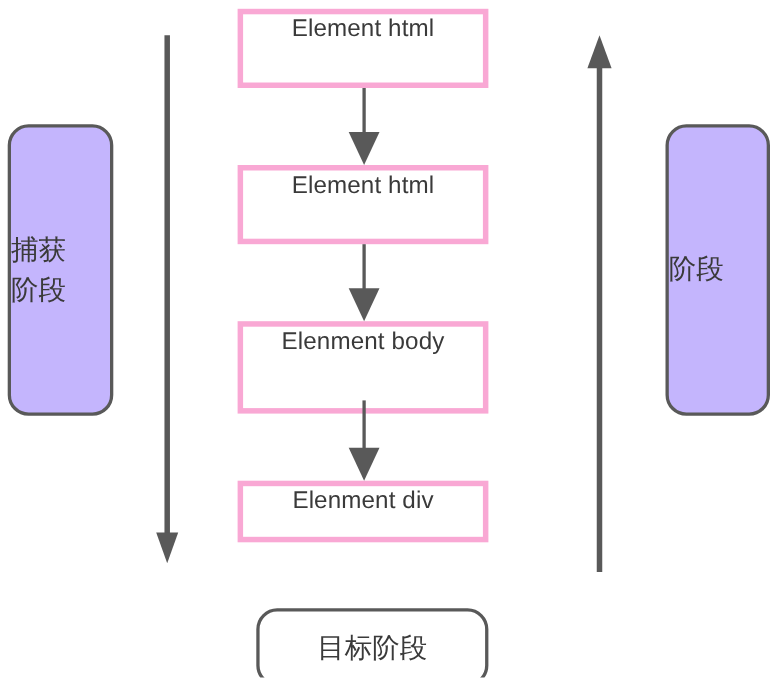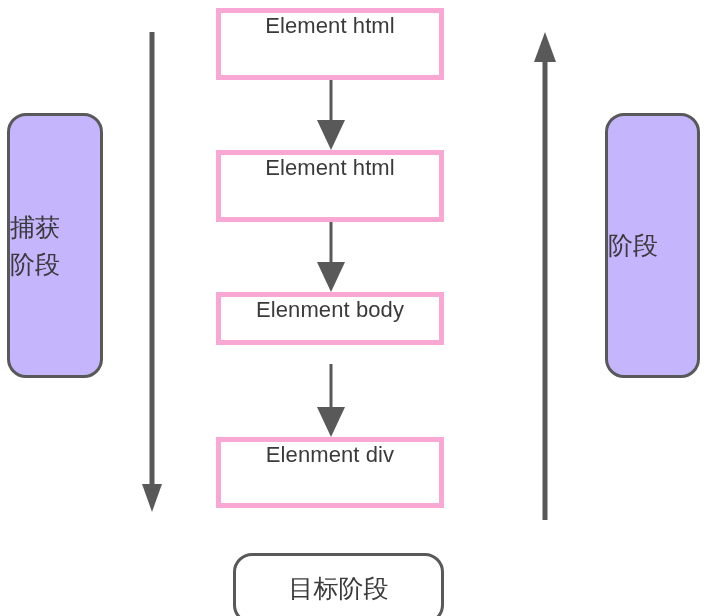--- a/index.html
+++ b/index.html
@@ -63,22 +63,22 @@
     background: #ffffff;
     display: flex;
     align-items: flex-start;
     justify-content: center;
     font-size: 22px;
     color: #3a3a3a;
     letter-spacing: 0.1px;
   }
   #box-html-1 { top: 8px;   height: 72px; }
   #box-html-2 { top: 150px; height: 72px; }
-  #box-body   { top: 292px; height: 53px; }
-  #box-div    { top: 437px; height: 71px; }
+  #box-body   { top: 292px; height: 84px; }
+  #box-div    { top: 437px; height: 56px; }
 
   
   #pill-target {
     position: absolute;
     left: 233px;
     top: 553px;
     width: 211px;
     height: 71px;
     box-sizing: border-box;
     border: 3px solid #595959;

